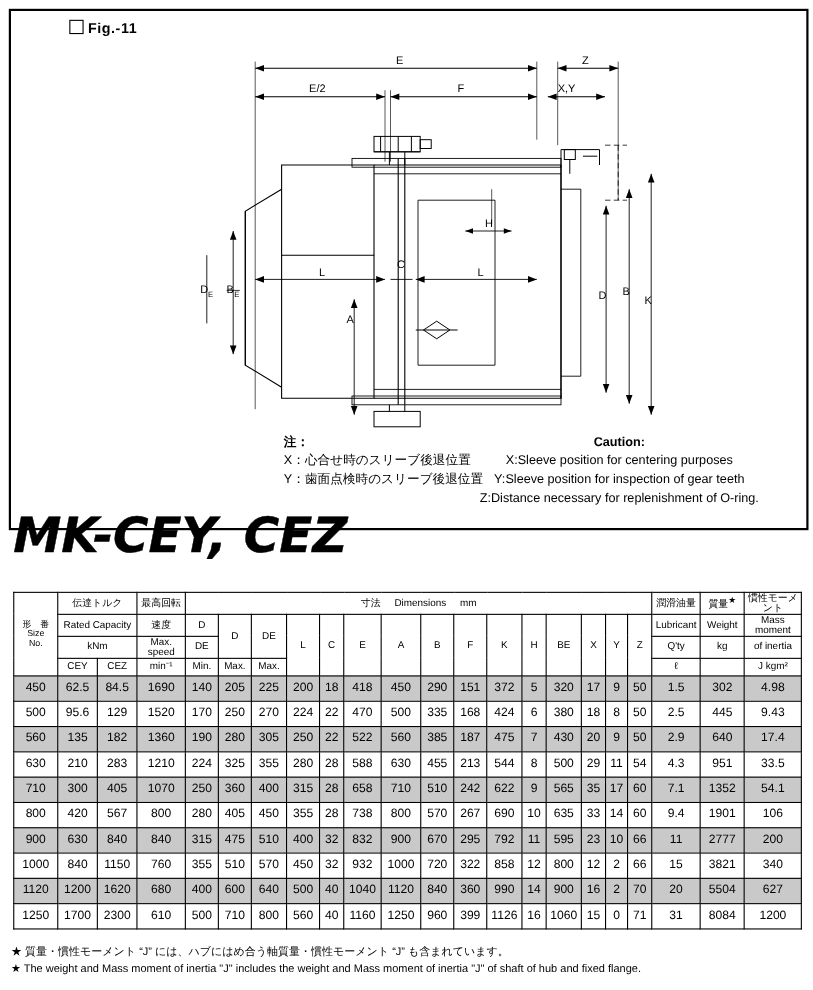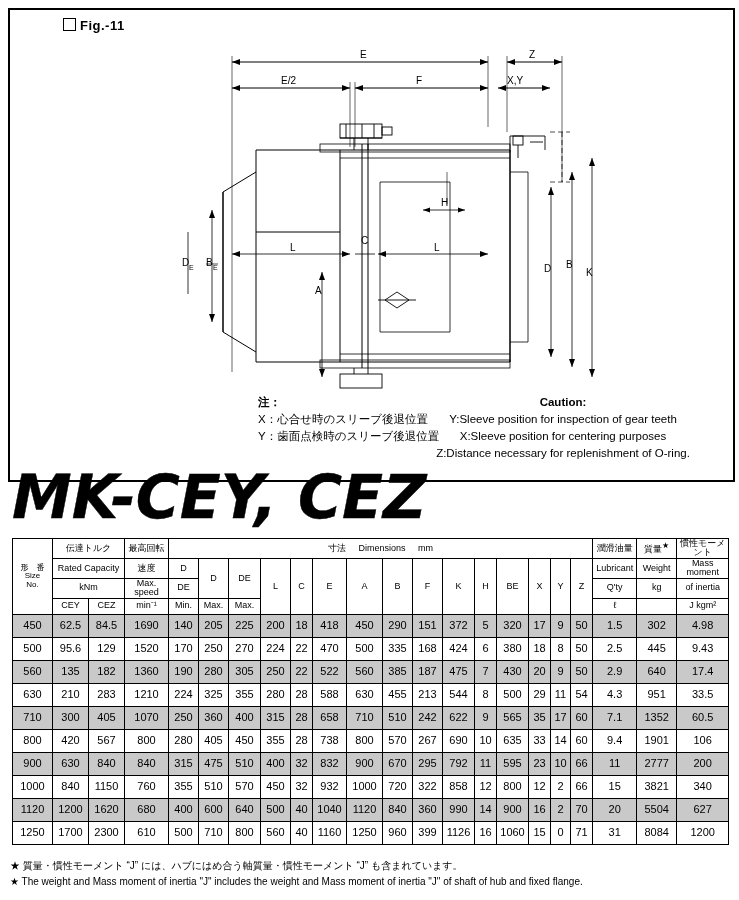--- a/index.html
+++ b/index.html
@@ -34,21 +34,21 @@
     position:absolute;left:0;top:384px;width:723px;height:86px;font-size:11.5px;
   }
   .notes .jp{position:absolute;left:248px;top:0;width:220px;line-height:17px;}
   .notes .en{position:absolute;left:388px;top:0;width:330px;line-height:17px;text-align:center;}
   .notes .hd{font-weight:bold;}
 
   
   .title{
     position:absolute;left:12px;top:462px;
     font-family:"DejaVu Sans", sans-serif;
-    font-size:60px;font-weight:bold;font-style:italic;
+    font-size:44px;font-weight:bold;font-style:italic;
     letter-spacing:0px;color:#000;
     -webkit-text-stroke:0.4px #000;
   }
 
   
   .tbl-wrap{position:absolute;left:12px;top:538px;width:716px;}
   table.spec{
     border-collapse:collapse;
     font-size:10px;
     table-layout:fixed;
@@ -242,22 +242,22 @@
     </div>
 
     <div class="notes">
       <div class="jp">
         <div class="hd">注：</div>
         <div>X：心合せ時のスリーブ後退位置</div>
         <div>Y：歯面点検時のスリーブ後退位置</div>
       </div>
       <div class="en">
         <div class="hd">Caution:</div>
+        <div>X:Sleeve position for centering purposes</div>
         <div>Y:Sleeve position for inspection of gear teeth</div>
-        <div>X:Sleeve position for centering purposes</div>
         <div>Z:Distance necessary for replenishment of O-ring.</div>
       </div>
     </div>
   </div>
 
   <div class="title">MK-CEY, CEZ</div>
 
   <div class="tbl-wrap">
     <table class="spec">
       <colgroup>
@@ -463,21 +463,21 @@
             <td class="num">510</td>
             <td class="num">242</td>
             <td class="num">622</td>
             <td class="num">9</td>
             <td class="num">565</td>
             <td class="num">35</td>
             <td class="num">17</td>
             <td class="num">60</td>
             <td class="num">7.1</td>
             <td class="num">1352</td>
-            <td class="num">60.5</td>
+            <td class="num">54.1</td>
           </tr>
           <tr class="plain">
             <td class="num">800</td>
             <td class="num">420</td>
             <td class="num">567</td>
             <td class="num">800</td>
             <td class="num">280</td>
             <td class="num">405</td>
             <td class="num">450</td>
             <td class="num">355</td>

